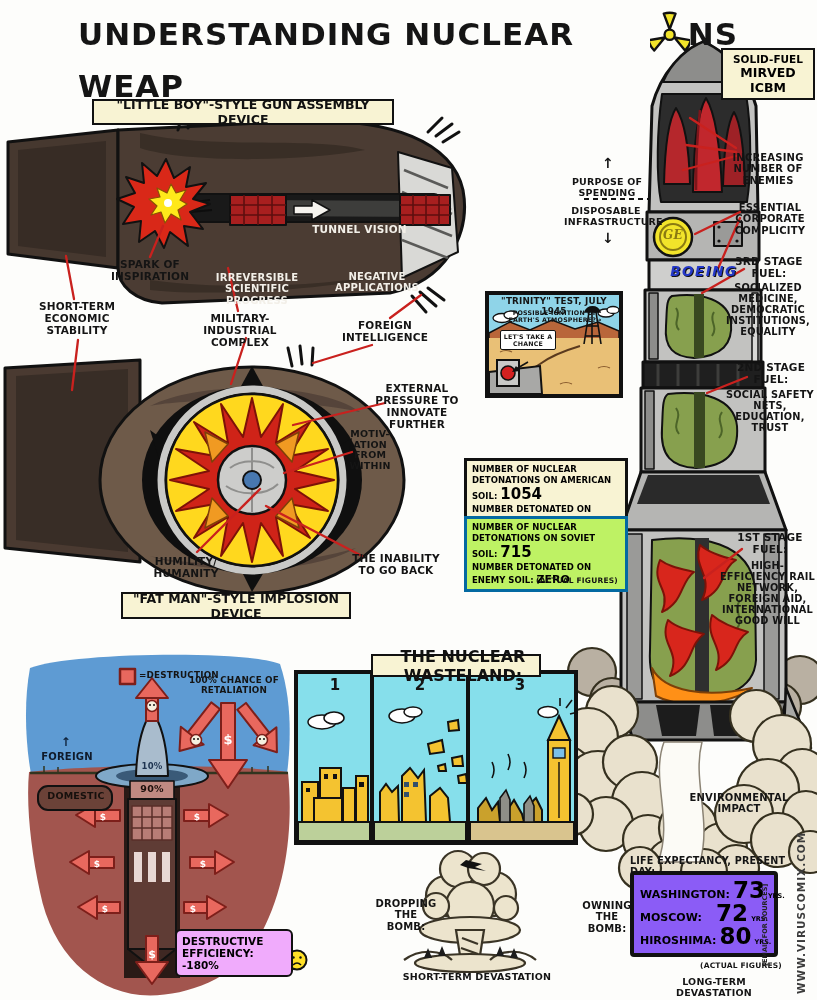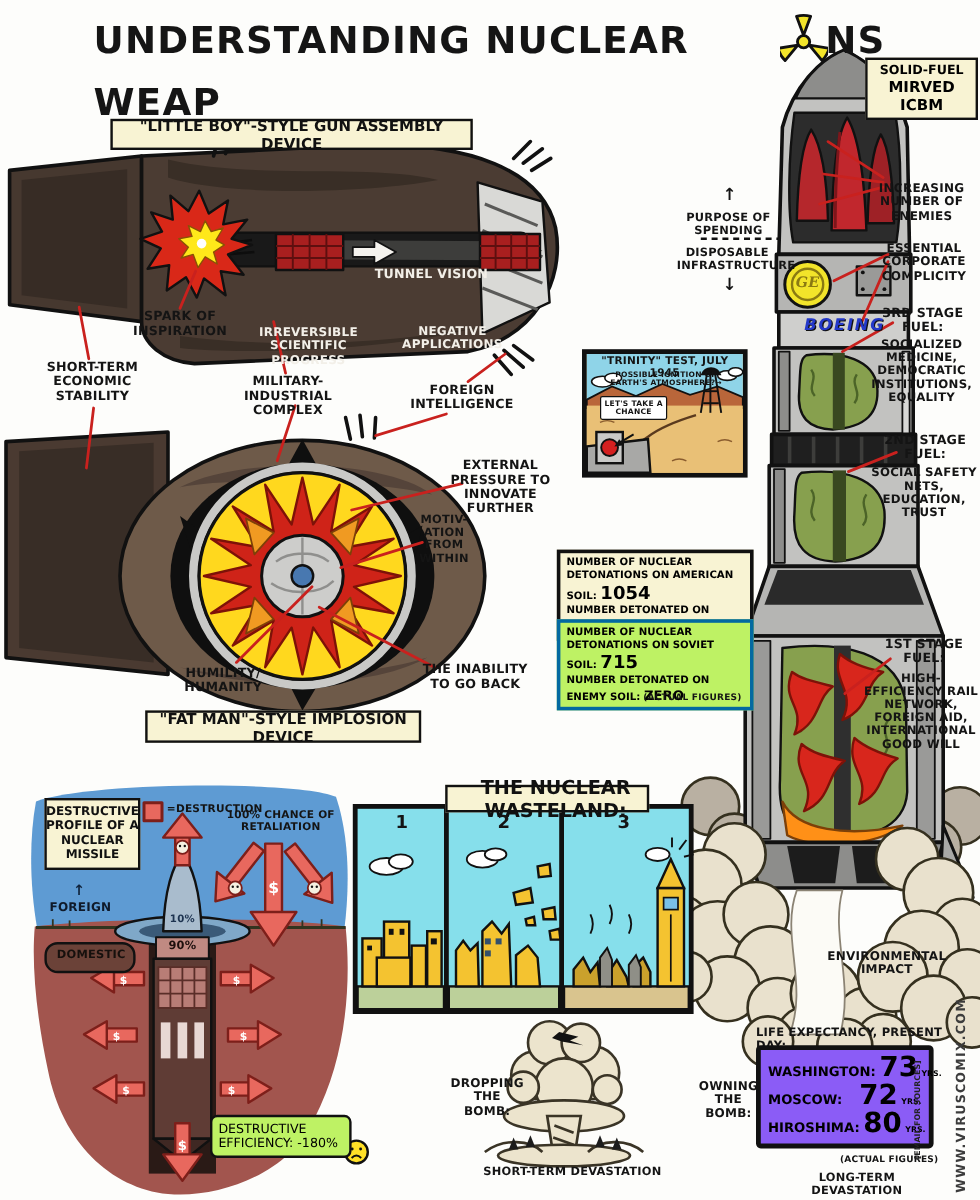--- a/index.html
+++ b/index.html
@@ -11,21 +11,21 @@
   #title{position:absolute;left:78px;top:8px;width:660px;display:flex;justify-content:center;align-items:flex-start;z-index:6;font-weight:900;font-size:31px;letter-spacing:1px;color:#151515;}
   #title .tp{line-height:52px;}
   .vtext{position:absolute;writing-mode:vertical-rl;transform:rotate(180deg);z-index:6;font-weight:700;}
   .det-line{font-size:8.5px;font-weight:700;line-height:1.25;text-align:left;}
   .det-big{font-size:15px;font-weight:900;text-align:right;}
   .det-med{font-size:11px;font-weight:900;}
   .life-row{display:flex;align-items:baseline;gap:3px;margin:1px 0;}
   .life-city{font-size:11px;font-weight:900;flex:1;text-align:left;}
   .life-val{font-size:23px;font-weight:900;line-height:.95;}
   .life-unit{font-size:6.5px;font-weight:700;}
-  .bubble{position:absolute;background:#bef264;border:2px solid #111;border-radius:6px;z-index:5;font-weight:400;text-align:left;}
+  .bubble{position:absolute;background:#f0abfc;border:2px solid #111;border-radius:6px;z-index:5;font-weight:700;text-align:left;}
 </style>
 </head>
 <body>
 
 <div id="stage">
 
 <svg id="art" width="817" height="1000" viewBox="0 0 817 1000">
 
   <g stroke-linejoin="round">
     <polygon points="8,142 118,130 118,268 8,254" fill="#46382f" stroke="#111" stroke-width="3"></polygon>
@@ -538,21 +538,20 @@
 <div class="lbl" style="left:724px;top:256px;width:90px;font-size:10.5px;">3RD STAGE FUEL:</div>
 <div class="lbl" style="left:720px;top:282px;width:96px;font-size:9.8px;">SOCIALIZED MEDICINE, DEMOCRATIC INSTITUTIONS, EQUALITY</div>
 <div class="lbl" style="left:726px;top:362px;width:90px;font-size:10.5px;">2ND STAGE FUEL:</div>
 <div class="lbl" style="left:724px;top:389px;width:92px;font-size:9.8px;">SOCIAL SAFETY NETS, EDUCATION, TRUST</div>
 <div class="lbl" style="left:726px;top:532px;width:88px;font-size:10.5px;">1ST STAGE FUEL:</div>
 <div class="lbl" style="left:719px;top:560px;width:97px;font-size:9.8px;">HIGH-EFFICIENCY RAIL NETWORK, FOREIGN AID, INTERNATIONAL GOOD WILL</div>
 <div class="lbl" style="left:684px;top:792px;width:110px;font-size:10px;">ENVIRONMENTAL IMPACT</div>
 <div class="lbl" style="left:660px;top:264px;width:88px;font-size:13.5px;font-style:italic;letter-spacing:1.5px;color:#2438c8;text-shadow:1px 1px 0 #111;">BOEING</div>
 <div class="lbl" style="left:661px;top:229px;width:24px;font-size:12px;font-family:'DejaVu Serif',serif;font-style:italic;color:#8a7a12;">GE</div>
 
-<div class="box" style="left:37px;top:665px;width:72px;font-size:10px;padding:4px 2px;line-height:1.2;">DESTRUCTIVE PROFILE OF A NUCLEAR MISSILE</div>
 <div class="lbl" style="left:139px;top:671px;width:94px;font-size:8.8px;text-align:left;">=DESTRUCTION</div>
 <div class="lbl" style="left:188px;top:676px;width:92px;font-size:8.8px;">100% CHANCE OF RETALIATION</div>
 <div class="lbl" style="left:56px;top:736px;width:20px;font-size:12px;color:#0f223a;">↑</div>
 <div class="lbl" style="left:36px;top:751px;width:62px;font-size:10px;color:#0f1a2a;">FOREIGN</div>
 <div class="lbl" style="left:41px;top:791px;width:70px;font-size:9.5px;color:#16100d;">DOMESTIC</div>
 <div class="lbl" style="left:135px;top:762px;width:34px;font-size:8.5px;color:#1d3350;">10%</div>
 <div class="lbl" style="left:131px;top:784px;width:42px;font-size:9.5px;color:#1c0f0c;">90%</div>
 <div class="bubble" style="left:175px;top:929px;width:104px;font-size:10.5px;padding:4px 5px;">DESTRUCTIVE EFFICIENCY: -180%</div>
 
 <div class="box" style="left:371px;top:654px;width:152px;height:19px;font-size:16px;padding-left:14px;">THE NUCLEAR WASTELAND:</div>

